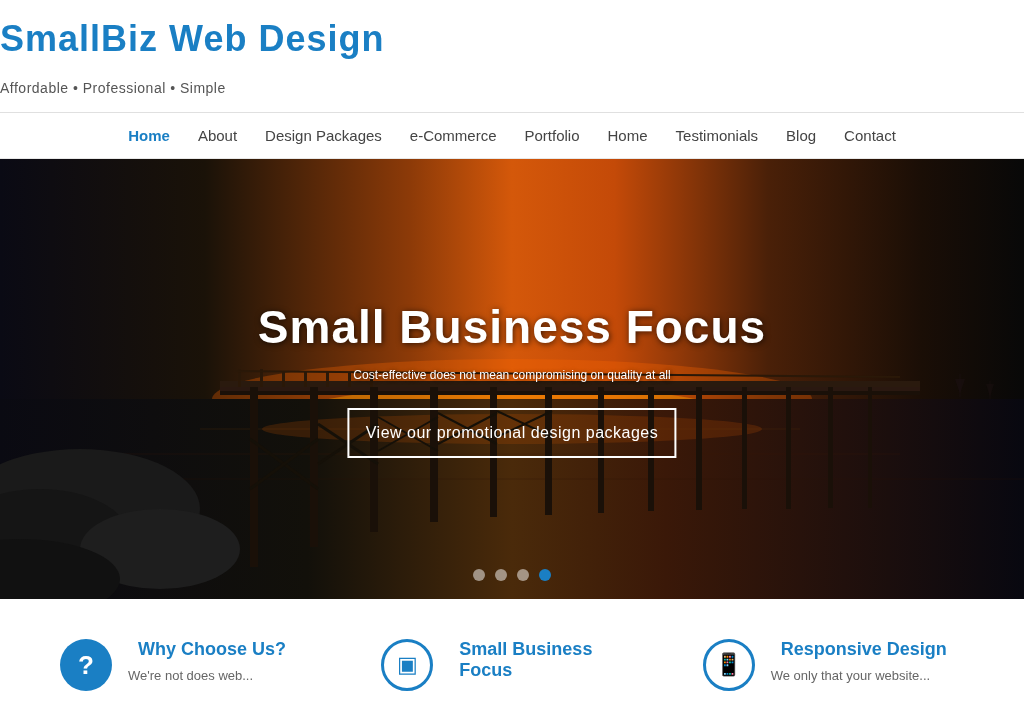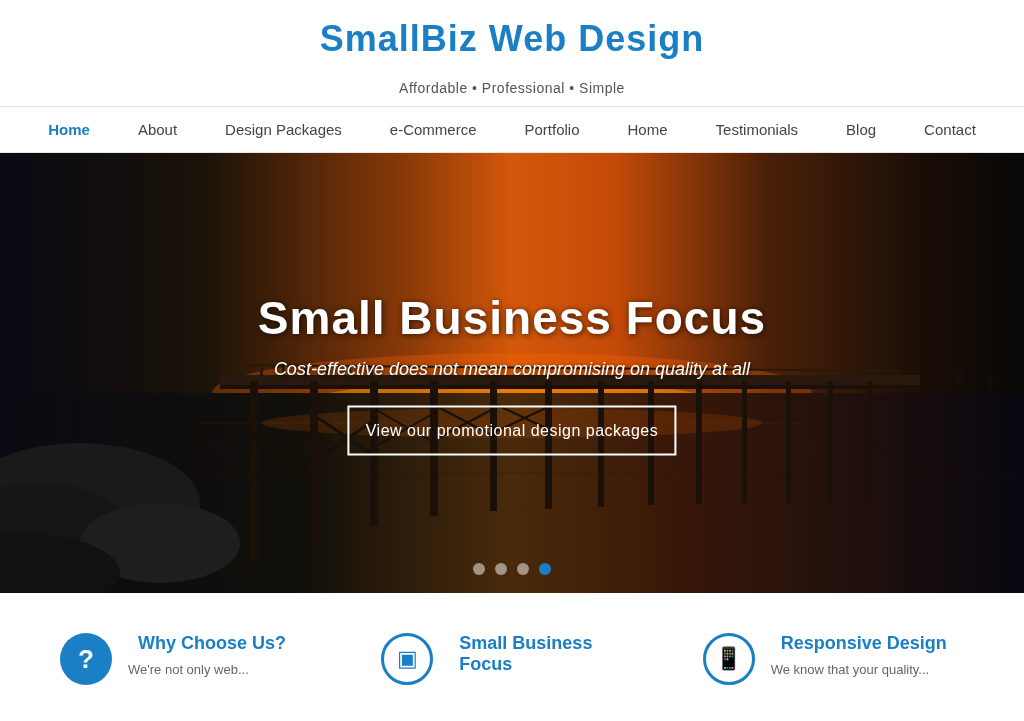--- a/index.html
+++ b/index.html
@@ -1,42 +1,42 @@
 <!DOCTYPE html>
 <html><head>
   <meta charset="utf-8">
   <style>
     * { margin: 0; padding: 0; box-sizing: border-box; }
     body { font-family: Arial, sans-serif; background: #fff; width: 1024px; }
 
     
     .header {
-      text-align: center;
-      padding: 18px 0 10px;
+      text-align: left;
+      padding: 18px 0 16px;
       border-bottom: 1px solid #e0e0e0;
     }
     .header-title {
       font-size: 36px;
       font-weight: bold;
       color: #1a7fc4;
       letter-spacing: 1px;
     }
     .header-subtitle {
       font-size: 14px;
       color: #555;
       margin-top: 20px;
       letter-spacing: 0.5px;
     }
 
     
     nav {
       display: flex;
       justify-content: center;
       align-items: center;
-      gap: 48px;
+      gap: 28px;
       padding: 14px 4px;
       border-bottom: 1px solid #e8e8e8;
     }
     nav a {
       text-decoration: none;
       font-size: 15px;
       color: #444;
       cursor: pointer;
     }
     nav a.active {
@@ -89,24 +89,23 @@
       width: 80%;
     }
     .hero-title {
       font-size: 46px;
       font-weight: 700;
       text-shadow: 1px 1px 6px rgba(0,0,0,0.7);
       margin-bottom: 14px;
       letter-spacing: 1px;
     }
     .hero-subtitle {
-      font-size: 18px;
+      font-size: 12px;
       text-shadow: 1px 1px 4px rgba(0,0,0,0.8);
       margin-bottom: 26px;
-      font-style: italic;
     }
     .hero-btn {
       display: inline-block;
       border: 2px solid #fff;
       color: #fff;
       background: transparent;
       padding: 14px 16px;
       font-size: 16px;
       cursor: pointer;
       text-decoration: none;
@@ -301,36 +300,36 @@
 </div>
 
 <div class="cards-section">
 
   <div class="card">
     <div class="card-icon blue">
       <span style="font-size:26px; font-weight:bold;">?</span>
     </div>
     <div>
       <div class="card-title">Why Choose Us?</div>
-      <div class="card-text">We're not only web...</div>
+      <div class="card-text">We're not does web...</div>
     </div>
   </div>
 
   <div class="card">
     <div class="card-icon" style="background:transparent; border: 3px solid #1a7fc4; color: #1a7fc4; width:52px; height:52px; border-radius:50%; display:flex; align-items:center; justify-content:center; font-size:22px; flex-shrink:0;">
       <span>▣</span>
     </div>
     <div>
       <div class="card-title">Small Business Focus</div>
     </div>
   </div>
 
   <div class="card">
     <div class="card-icon" style="background:transparent; border: 3px solid #1a7fc4; color: #1a7fc4; width:52px; height:52px; border-radius:50%; display:flex; align-items:center; justify-content:center; font-size:22px; flex-shrink:0;">
       <span>📱</span>
     </div>
     <div>
       <div class="card-title">Responsive Design</div>
-      <div class="card-text">We know that your quality...</div>
+      <div class="card-text">We only that your website...</div>
     </div>
   </div>
 
 </div>
 
 </body></html>

